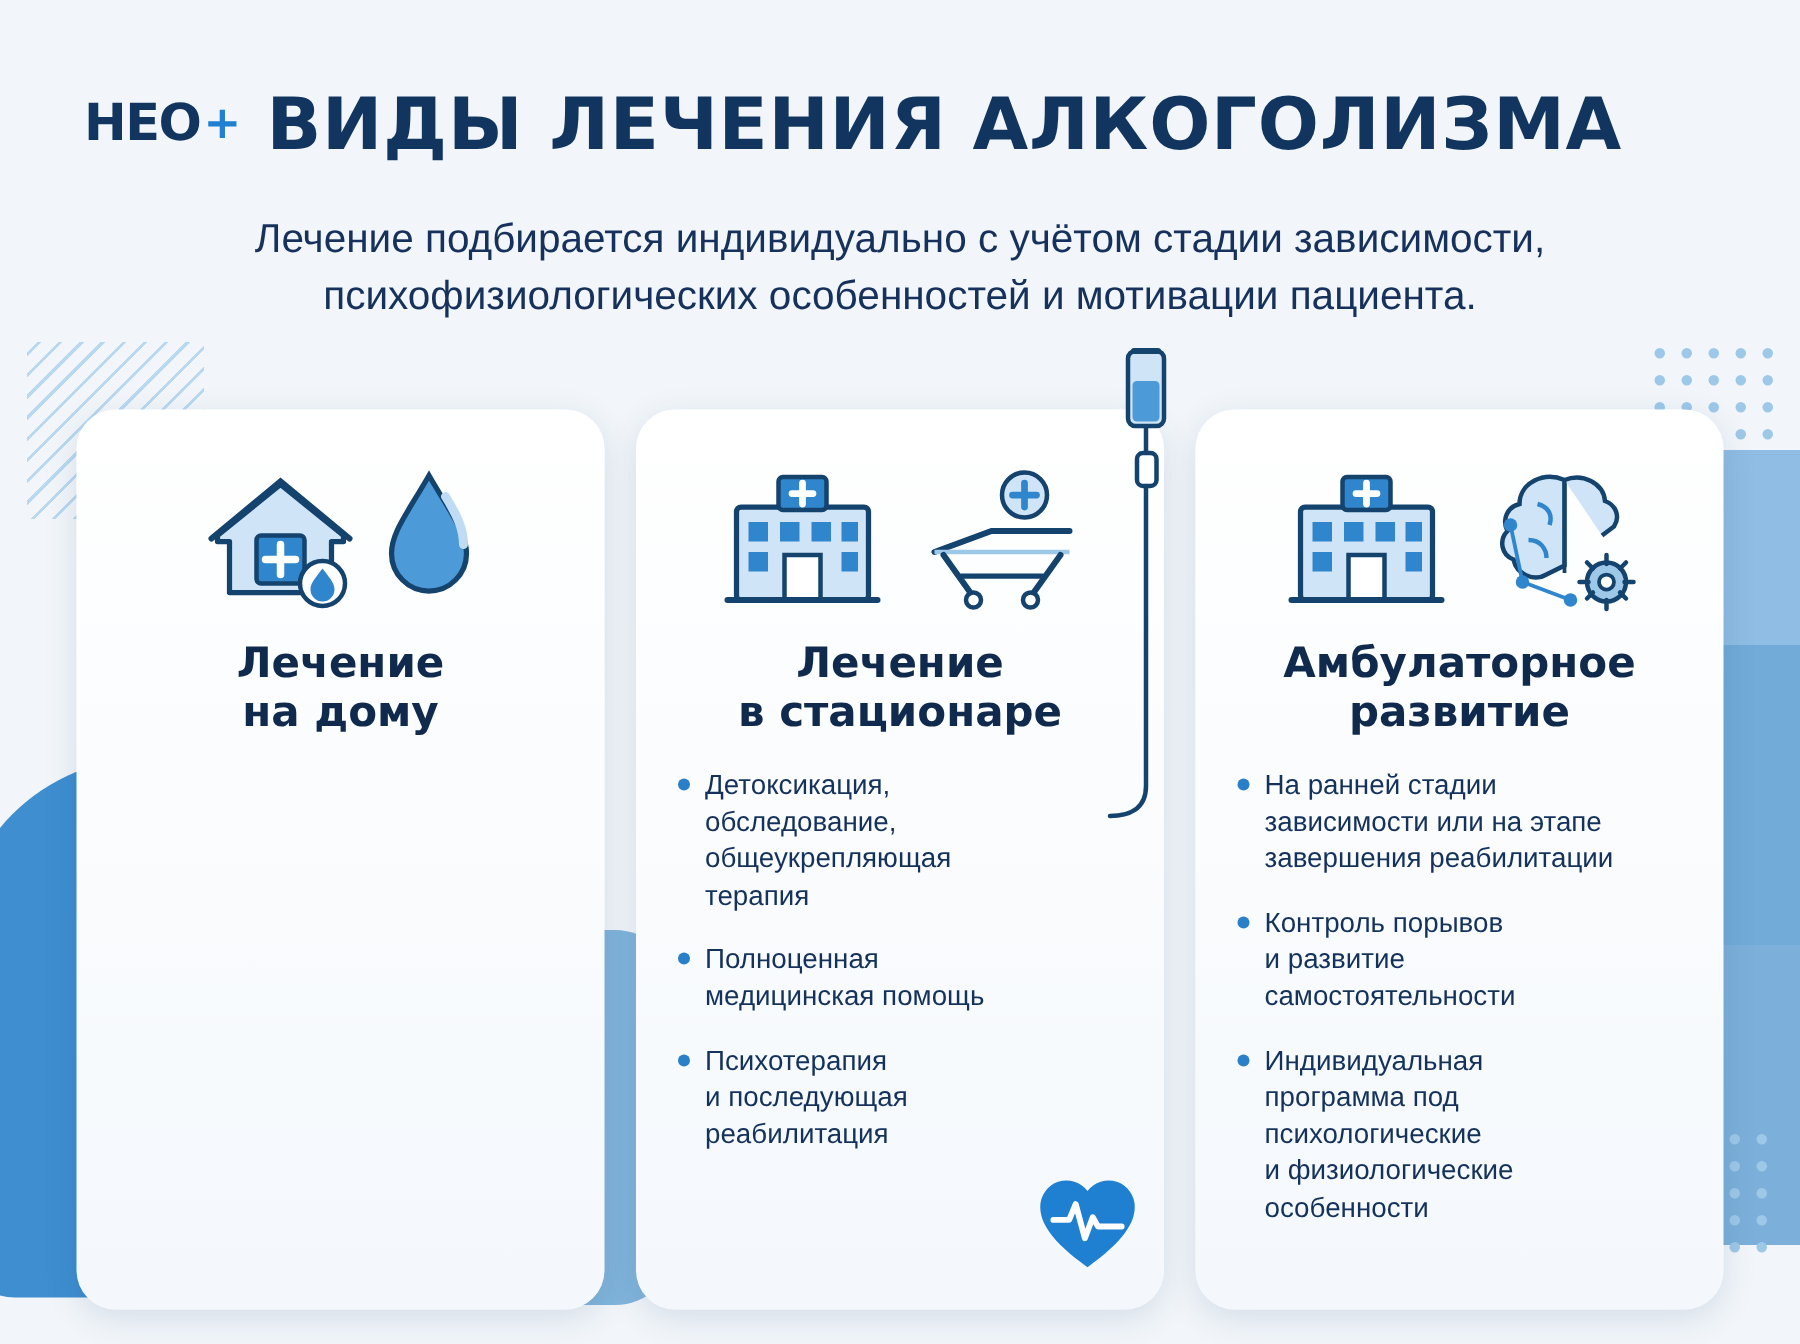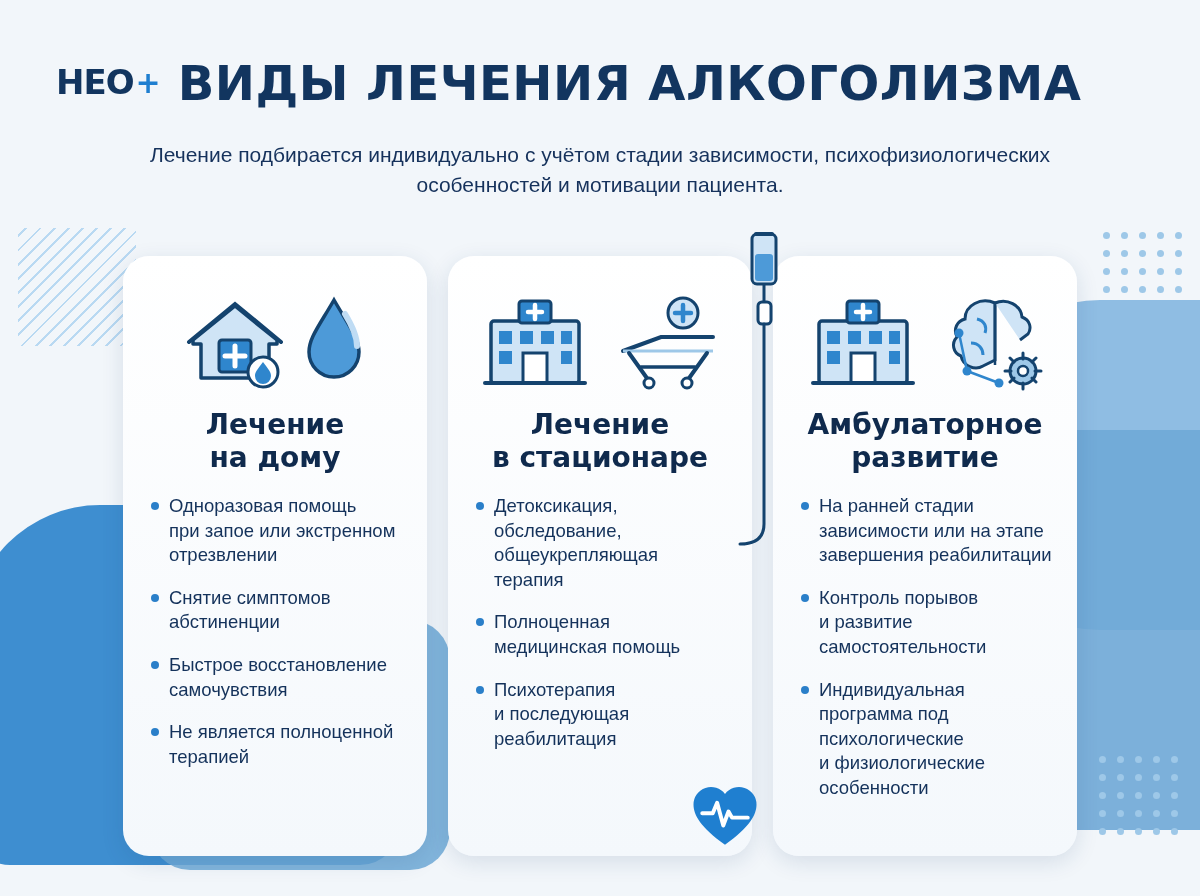--- a/index.html
+++ b/index.html
@@ -96,40 +96,41 @@
     font-weight: 800;
     font-family: "DejaVu Sans", sans-serif;
     padding-left: 47px;
   }
   .subtitle {
     position: absolute;
     left: 50%; transform: translateX(-50%);
     top: 140px;
     width: 980px;
     text-align: center;
-    font-size: 21px;
+    font-size: 27px;
     line-height: 1.42;
     color: #16325c;
   }
 
   
   .cards {
     position: absolute;
     left: 0; right: 0; top: 256px;
     display: flex;
     justify-content: center;
     gap: 21px;
   }
   .card {
-    width: 304px;
+    width: 352px;
     background: linear-gradient(180deg, #ffffff 0%, #f4f8fc 100%);
     border-radius: 26px;
     box-shadow: 0 6px 22px rgba(20,60,110,.13);
     padding: 26px 22px 26px 22px;
     position: relative;
+    margin-top: 17px;
   }
   .card.tall { min-height: 590px; }
   .card.mid  { min-height: 600px; }
 
   .icons {
     height: 120px;
     display: flex;
     align-items: center;
     justify-content: center;
     gap: 14px;
@@ -263,31 +264,20 @@
         <path d="M80 70 c6 8 8 10 8 14 a8 8 0 0 1-16 0 c0-4 2-6 8-14 z" fill="#2f86cd"></path>
       </svg>
 
       <svg width="66" height="100" viewBox="0 0 66 100">
         <path d="M33 8 C48 34 58 46 58 60 a25 25 0 0 1-50 0 C8 46 18 34 33 8 z" fill="#4d9ad8" stroke="#14436e" stroke-width="3.5"></path>
         <path d="M44 22 C52 35 56 44 56 54" fill="none" stroke="#bfdcf4" stroke-width="6" stroke-linecap="round"></path>
       </svg>
     </div>
     <h2>Лечение
 на дому</h2>
-    <ul class="bullets">
-      <li>Одноразовая помощь
-при запое или экстренном
-отрезвлении</li>
-      <li>Снятие симптомов
-абстиненции</li>
-      <li>Быстрое восстановление
-самочувствия</li>
-      <li>Не является полноценной
-терапией</li>
-    </ul>
   </div>
 
   <div class="card mid">
     <div class="icons">
 
       <svg width="120" height="110" viewBox="0 0 120 110">
         <rect x="16" y="34" width="88" height="62" rx="3" fill="#cfe4f6" stroke="#14436e" stroke-width="3.5"></rect>
         <rect x="44" y="14" width="32" height="22" rx="3" fill="#2f86cd" stroke="#14436e" stroke-width="3"></rect>
         <path d="M60 18 v14 M53 25 h14" stroke="#ffffff" stroke-width="4.5" stroke-linecap="round"></path>
         <rect x="24" y="44" width="13" height="13" fill="#2f86cd"></rect>

